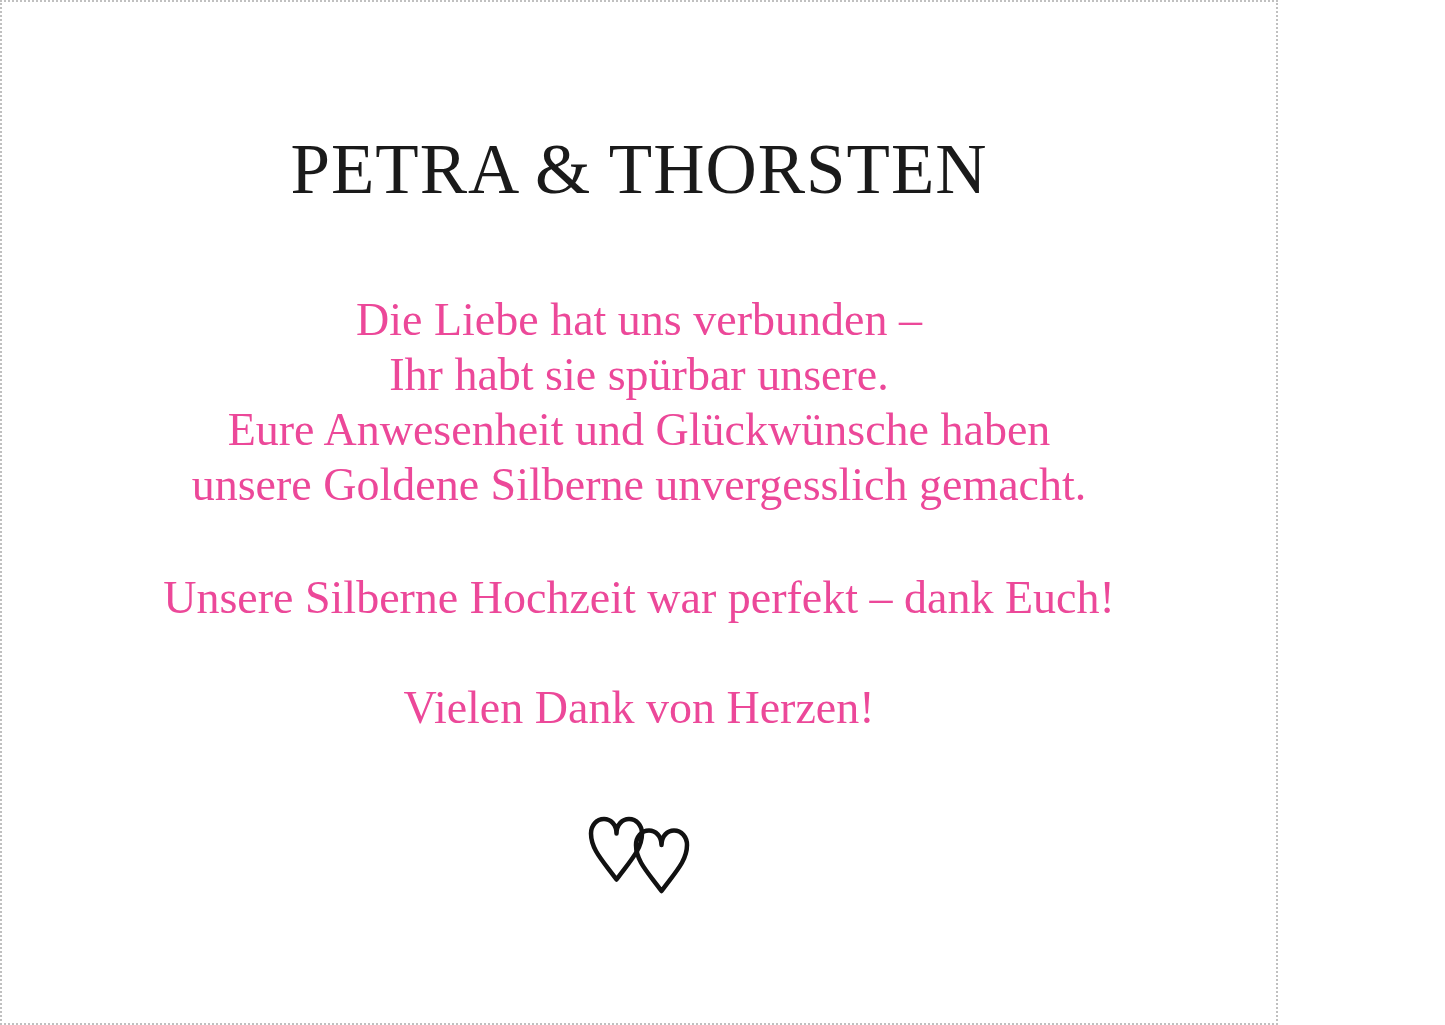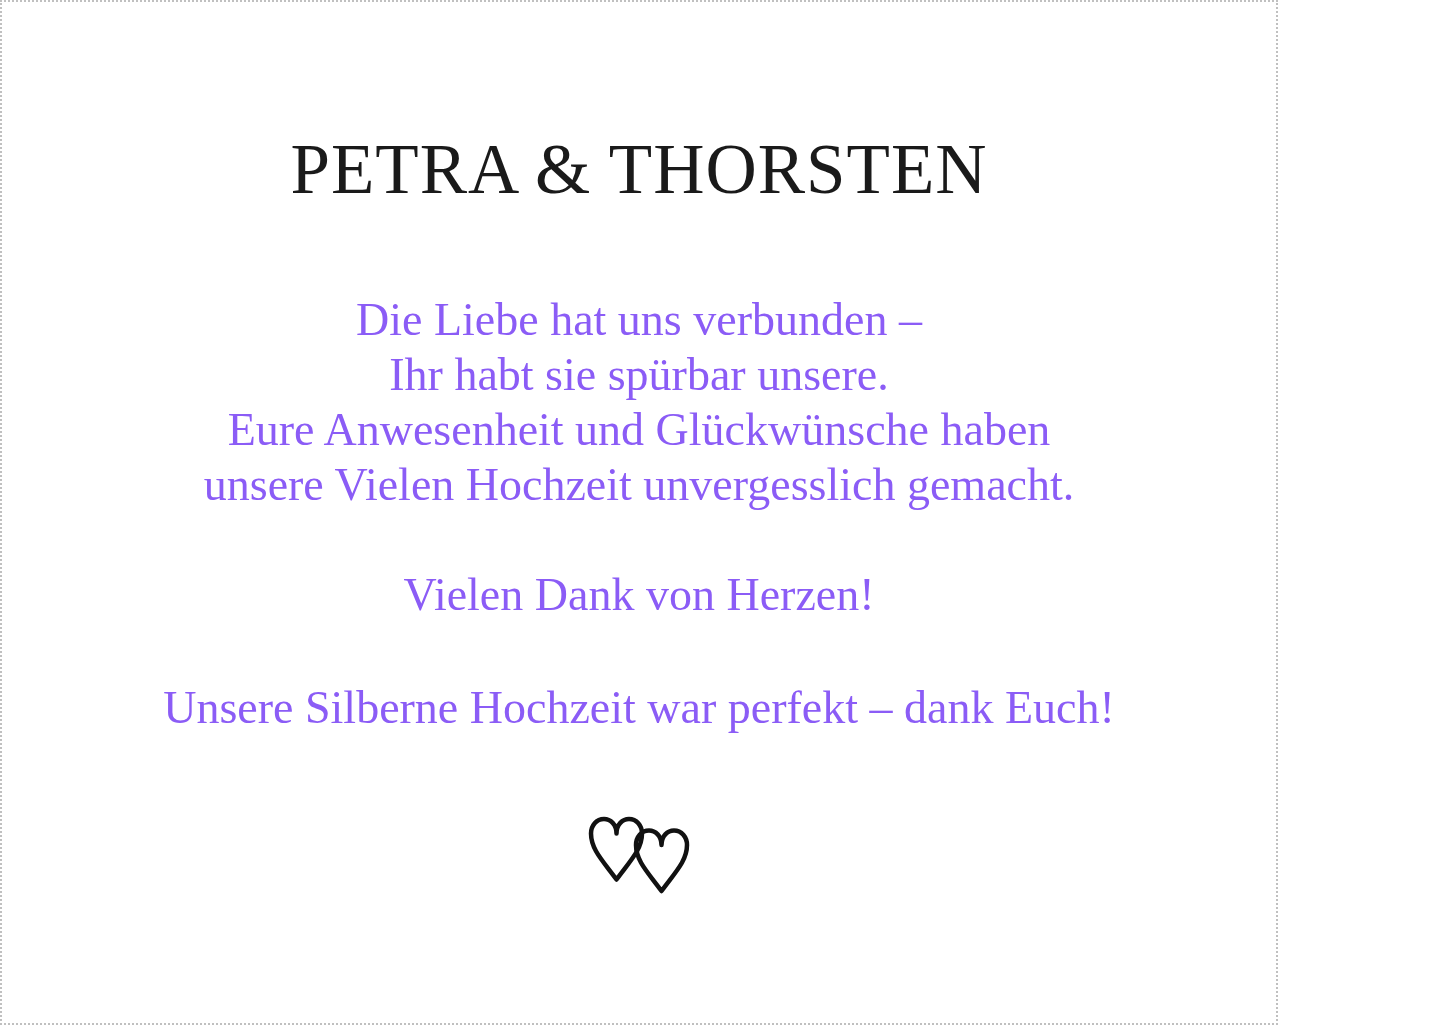--- a/index.html
+++ b/index.html
@@ -25,21 +25,21 @@
     font-size: 71px;
     font-weight: normal;
     line-height: 82px;
     letter-spacing: 1px;
     color: #1a1a1a;
   }
   .stanza {
     margin: 0;
     font-size: 46px;
     line-height: 55px;
-    color: #8b5cf6;
+    color: #ec4899;
   }
   .stanza .line { display: block; }
   .stanza-1 { margin-top: 82px; }
   .stanza-2 { }
   .stanza-3 { margin-top: 55px; }
   .stanza-4 { margin-top: 58px; }
   .hearts {
     margin-top: 80px;
     display: flex;
     justify-content: center;
@@ -53,29 +53,29 @@
 
   <h1 class="title">PETRA &amp; THORSTEN</h1>
 
   <p class="stanza stanza-1">
     <span class="line">Die Liebe hat uns verbunden –</span>
     <span class="line">Ihr habt sie spürbar unsere.</span>
   </p>
 
   <p class="stanza stanza-2">
     <span class="line">Eure Anwesenheit und Glückwünsche haben</span>
-    <span class="line">unsere Vielen Hochzeit unvergesslich gemacht.</span>
+    <span class="line">unsere Goldene Silberne unvergesslich gemacht.</span>
+  </p>
+
+  <p class="stanza stanza-4">
+    <span class="line">Unsere Silberne Hochzeit war perfekt – dank Euch!</span>
   </p>
 
   <p class="stanza stanza-3">
     <span class="line">Vielen Dank von Herzen!</span>
-  </p>
-
-  <p class="stanza stanza-4">
-    <span class="line">Unsere Silberne Hochzeit war perfekt – dank Euch!</span>
   </p>
 
   <div class="hearts">
     <svg viewBox="0 0 104 80" width="104" height="80" aria-hidden="true">
       <path d="M28,17 C28,8 22,2.5 15.5,2.5 C8,2.5 2.5,9 2.5,17 C2.5,33 14.5,44.5 28,63 C41.5,44.5 53.5,33 53.5,17 C53.5,9 48,2.5 40.5,2.5 C34,2.5 28,8 28,17 Z" fill="none" stroke="#111111" stroke-width="4.5" stroke-linecap="round" stroke-linejoin="round" transform="translate(1.5,1.5)"></path>
       <path d="M28,17 C28,8 22,2.5 15.5,2.5 C8,2.5 2.5,9 2.5,17 C2.5,33 14.5,44.5 28,63 C41.5,44.5 53.5,33 53.5,17 C53.5,9 48,2.5 40.5,2.5 C34,2.5 28,8 28,17 Z" fill="none" stroke="#111111" stroke-width="4.5" stroke-linecap="round" stroke-linejoin="round" transform="translate(46.5,13)"></path>
     </svg>
   </div>
 
 </div>

